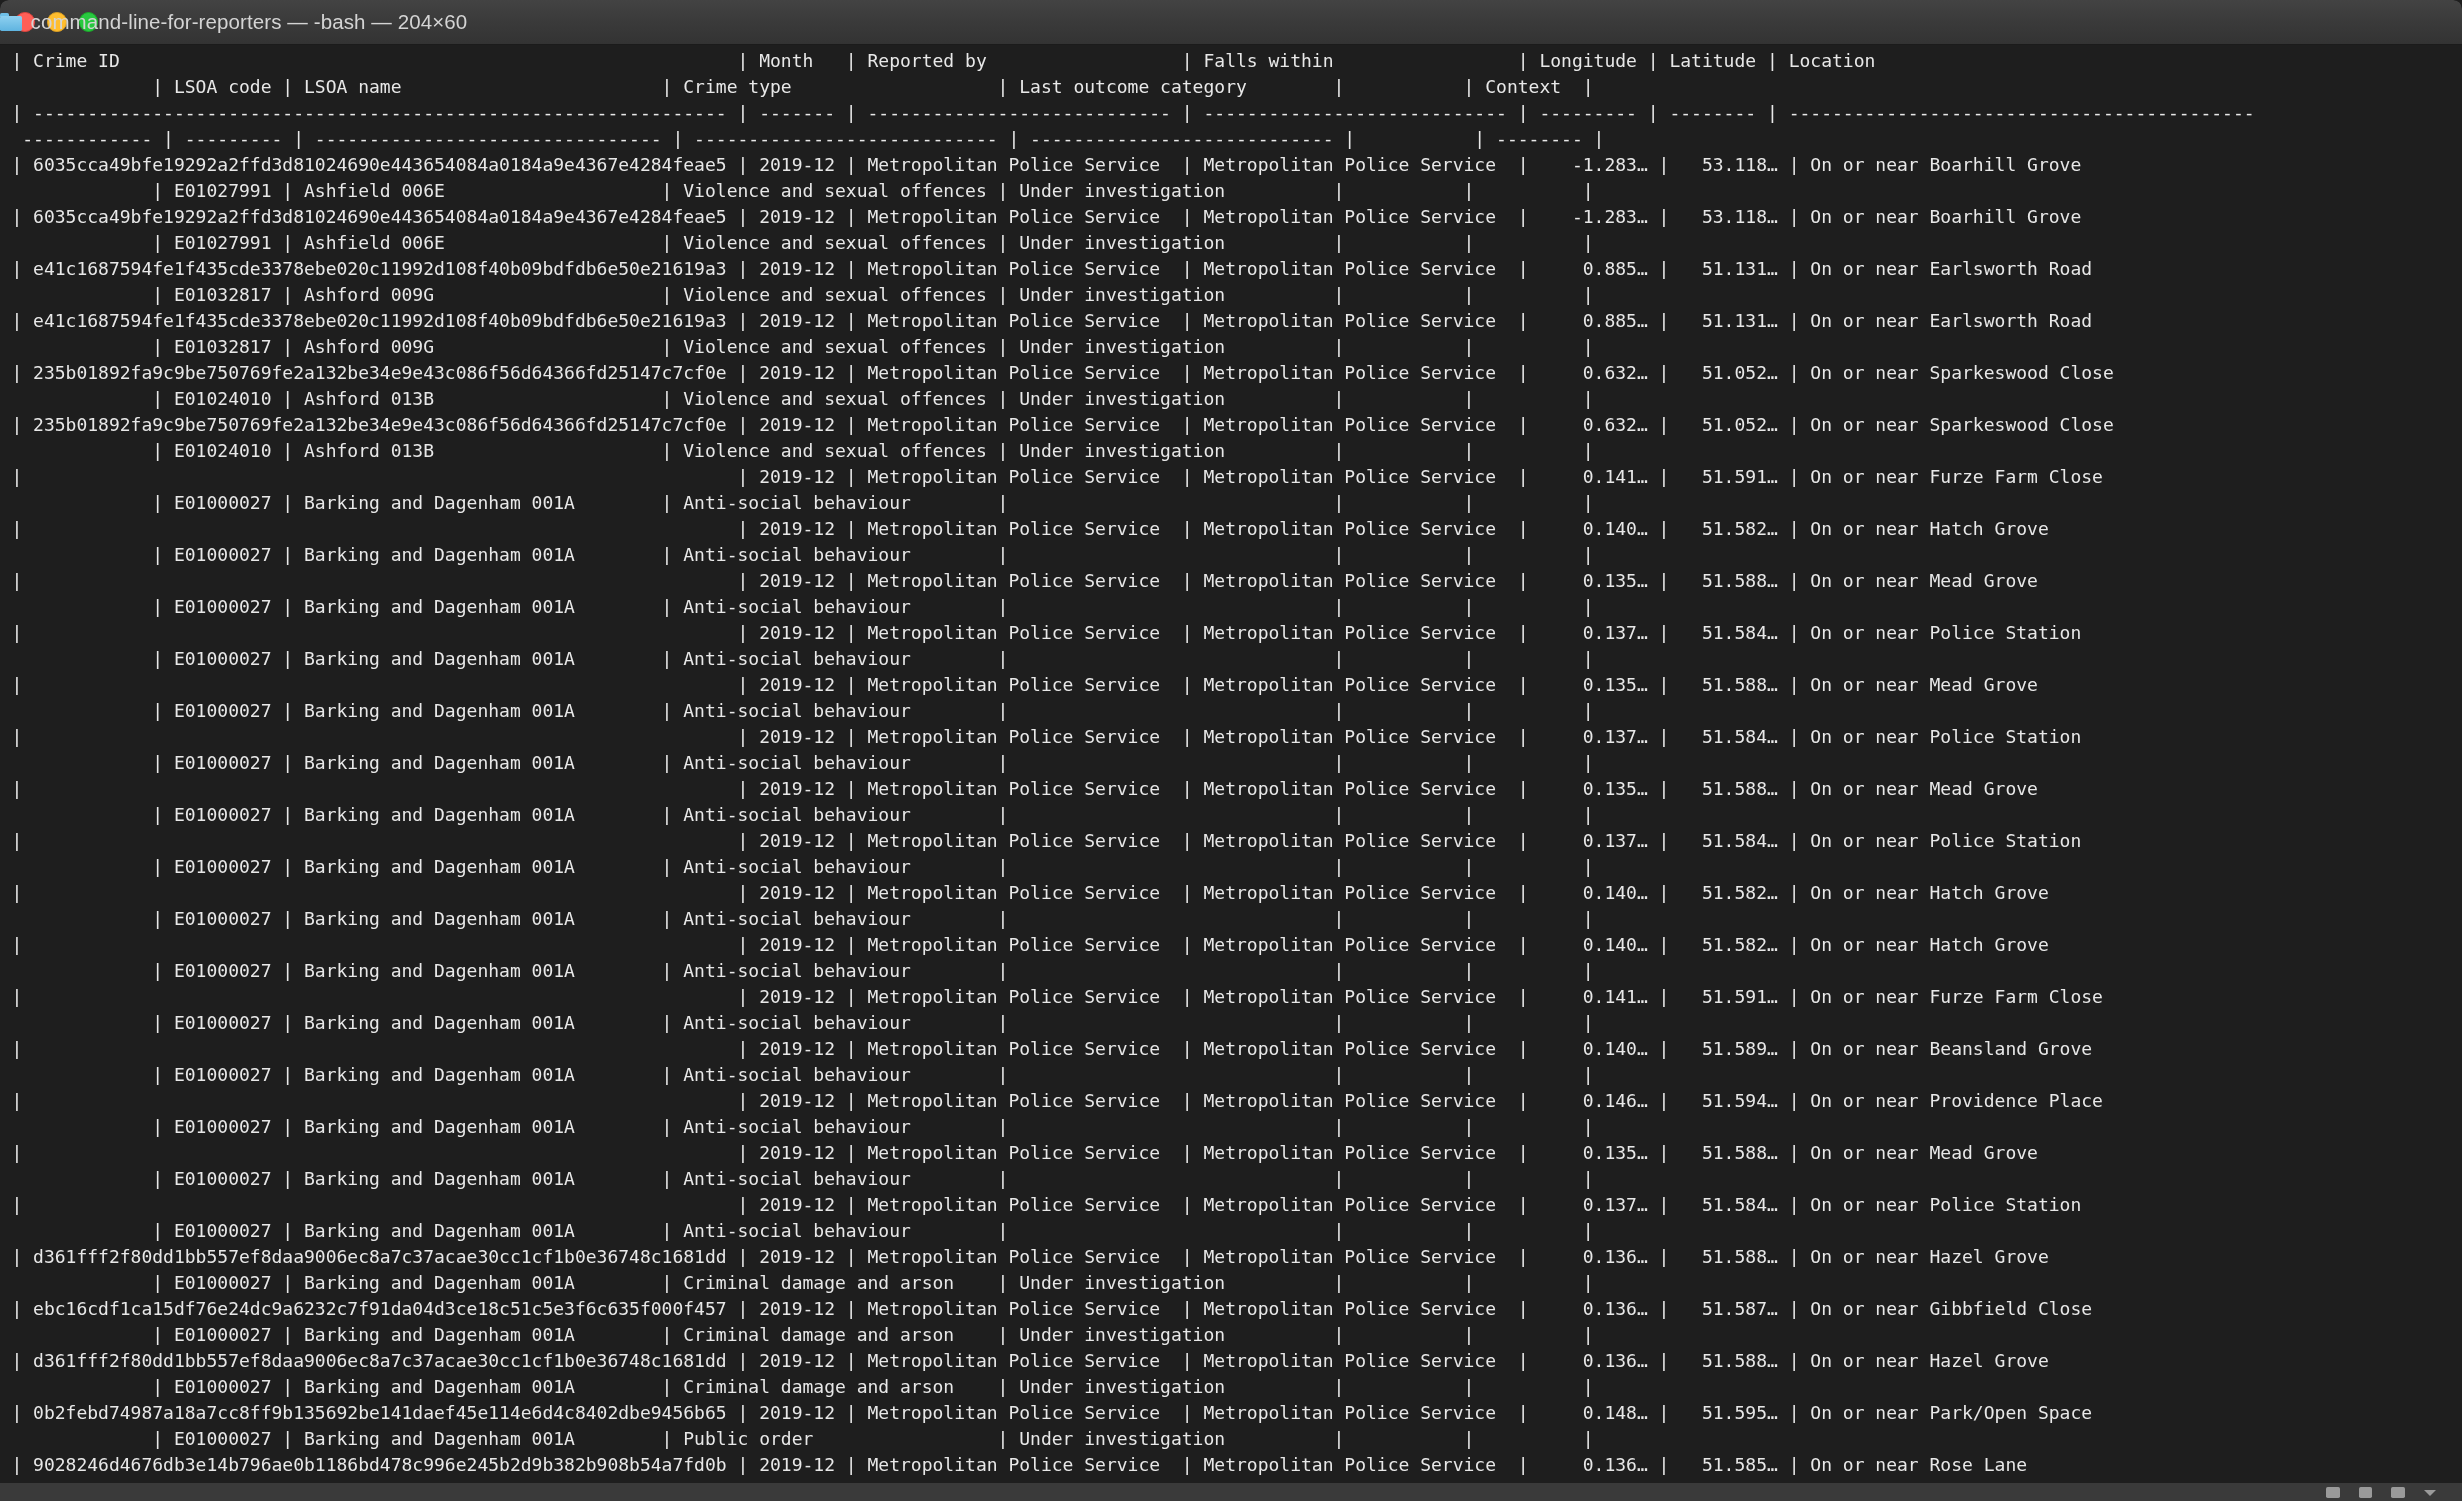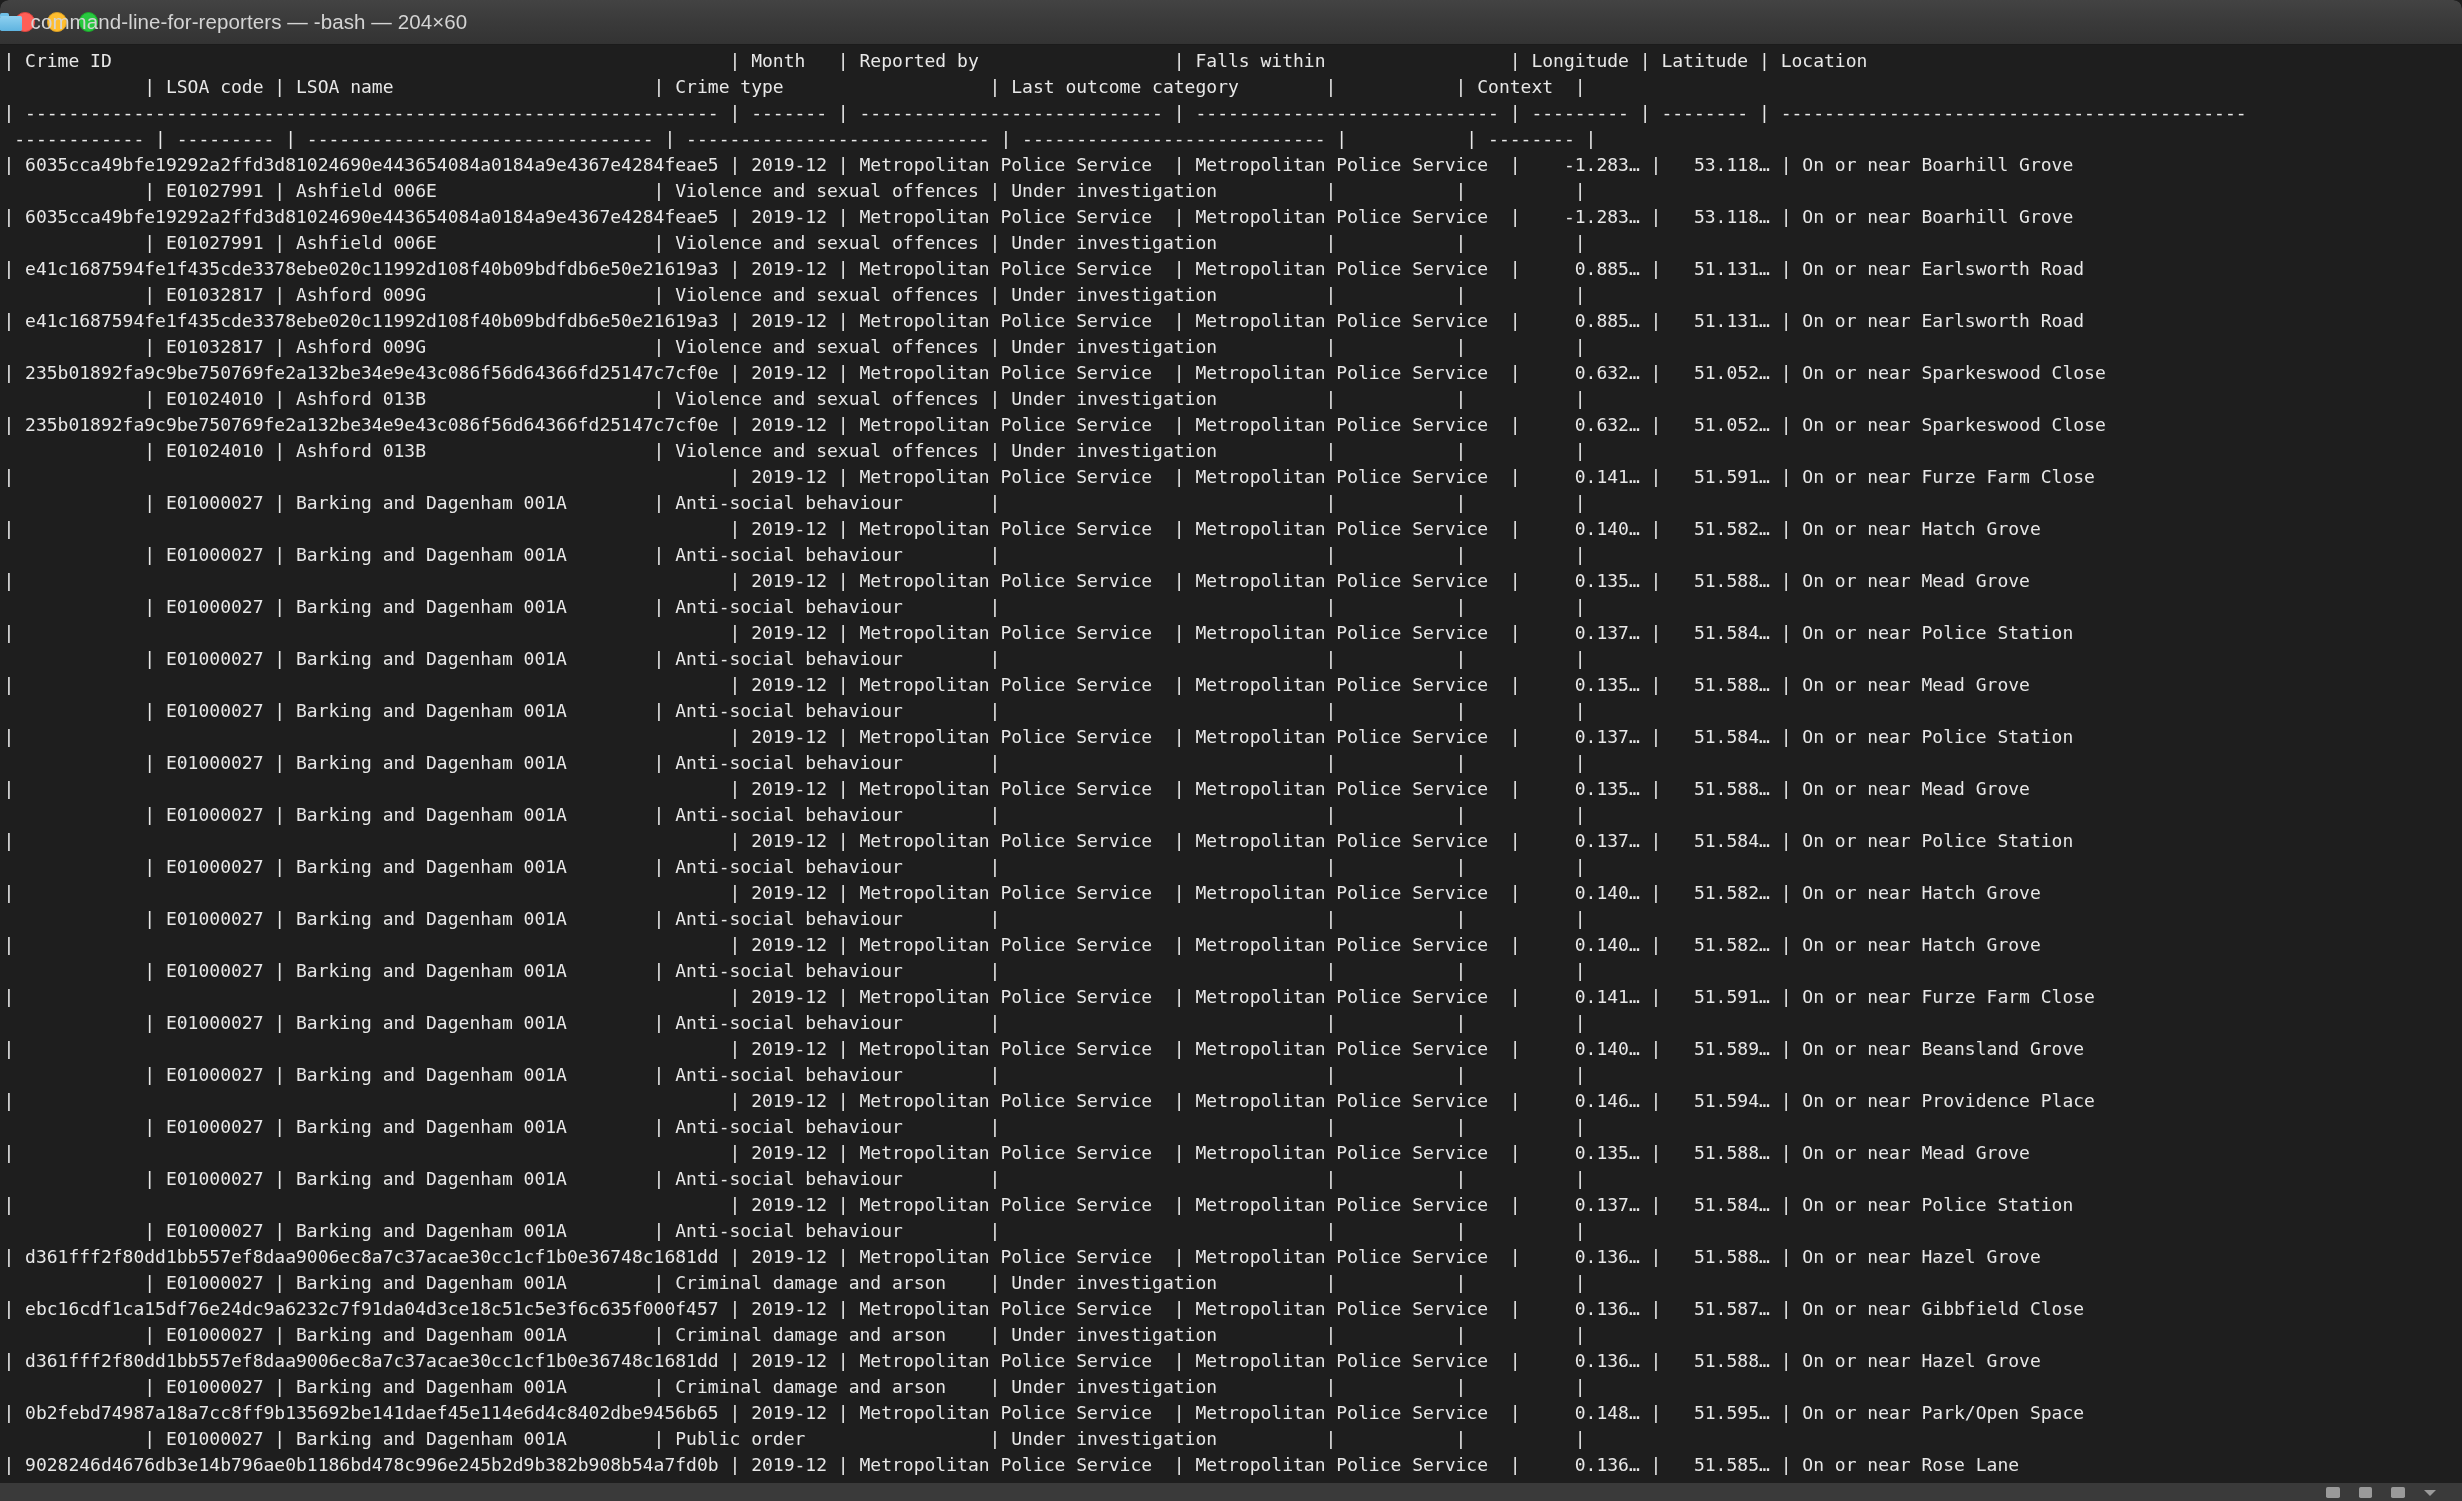--- a/index.html
+++ b/index.html
@@ -82,20 +82,21 @@
   }
 
   
   .term {
     flex: 1 1 auto;
     background: #1e1e1e;
     color: #e6e6e6;
     padding: 3.4px 0 0 0;
     overflow: hidden;
     position: relative;
+    margin-left: 8px;
   }
   .term-inner {
     font-family: "DejaVu Sans Mono", "Liberation Mono", monospace;
     font-size: 18px;
     line-height: 26px;
     letter-spacing: 0px;
     white-space: pre;
     color: #e8e8e8;
     padding-left: 3.4px;
   }

